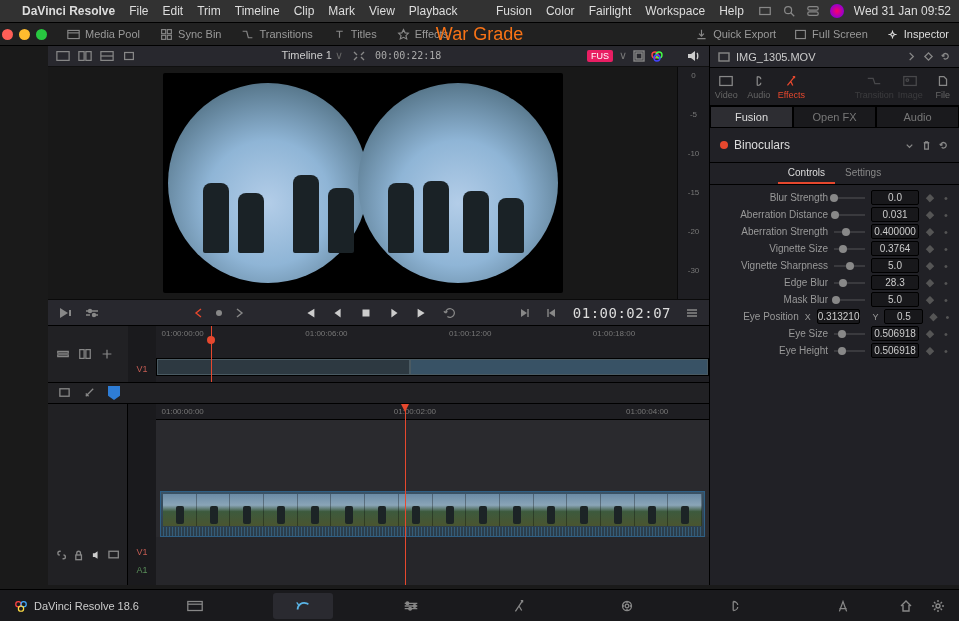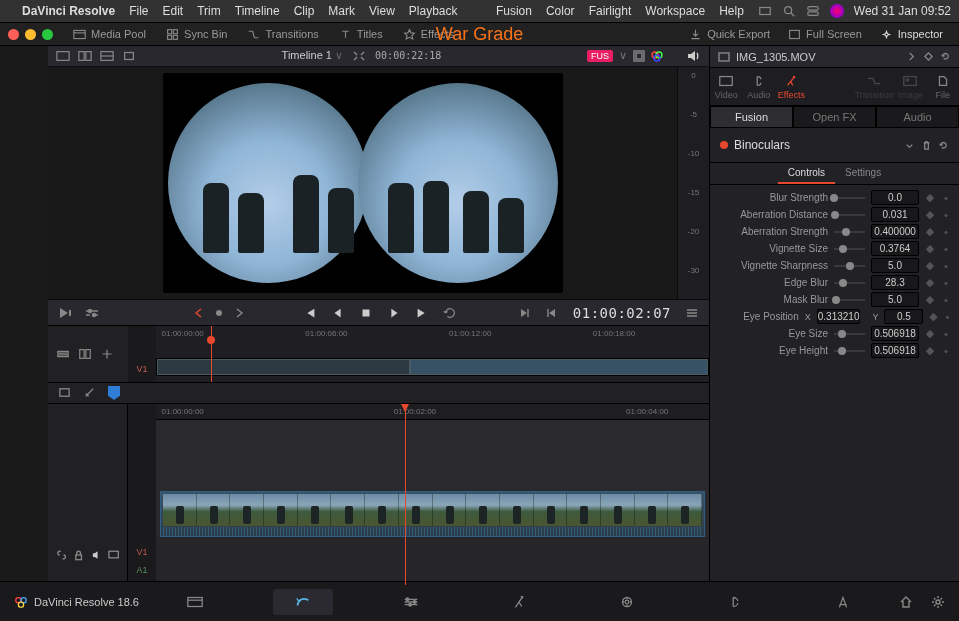--- a/index.html
+++ b/index.html
@@ -8,21 +8,21 @@
 
 .menubar { height: 22px; background: #323232; display: flex; align-items: center; padding: 0 8px; gap: 14px; color: #ddd; font-size: 12px; }
 .menubar .apple { font-size: 14px; }
 .menubar .app-name { font-weight: 600; }
 .menubar .spacer { flex: 1; }
 .menubar .right { display: flex; align-items: center; gap: 10px; }
 .menubar .right .dt { font-size: 12px; }
 .menubar .ic { width: 14px; height: 14px; display: inline-block; }
 
 
-.toolbar { height: 24px; background: #212121; border-top: 1px solid #000; border-bottom: 1px solid #000; display: flex; align-items: center; padding: 0 8px; gap: 4px; position: relative; }
+.toolbar { height: 24px; background: #212121; border-top: 1px solid #000; border-bottom: 1px solid #000; display: flex; align-items: center; padding: 0 2px; gap: 4px; position: relative; }
 .winbtns { display: flex; gap: 6px; margin-right: 8px; }
 .winbtn { width: 11px; height: 11px; border-radius: 50%; }
 .winbtn.r { background: #ff5f57; } .winbtn.y { background: #febc2e; } .winbtn.g { background: #28c840; }
 .tbtn { display: flex; align-items: center; gap: 5px; padding: 3px 8px; color: #999; font-size: 11px; cursor: pointer; border-radius: 2px; }
 .tbtn svg { width: 13px; height: 13px; }
 .toolbar-title { position: absolute; left: 50%; transform: translateX(-50%); color: #f97316; font-size: 18px; font-weight: 500; }
 .toolbar .right { margin-left: auto; display: flex; gap: 2px; }
 
 
 .workspace { display: flex; height: 539px; background: #1a1a1a; }
@@ -119,21 +119,21 @@
 .param-slider .knob { position: absolute; top: -3px; width: 8px; height: 8px; background: #888; border-radius: 50%; transform: translateX(-50%); }
 .param-val { width: 48px; text-align: center; font-size: 10px; color: #ccc; background: #18181b; border: 1px solid #000; border-radius: 2px; padding: 1px 0; }
 .param-key { width: 10px; text-align: center; color: #555; cursor: pointer; }
 .param-reset { width: 10px; text-align: center; color: #555; cursor: pointer; }
 .param-row.xy .xylbl { font-size: 9px; color: #999; }
 .param-row.xy .param-val { width: 52px; }
 .param-row.xy .gap { flex: 1; }
 .params { padding: 4px 8px 8px; display: flex; flex-direction: column; gap: 0; }
 
 
-.page-switch { position: absolute; bottom: 0; left: 0; right: 0; height: 40px; background: #1a1a1d; border-top: 1px solid #000; display: flex; align-items: center; padding: 0 14px; gap: 8px; }
+.page-switch { position: absolute; bottom: 0; left: 0; right: 0; height: 32px; background: #1a1a1d; border-top: 1px solid #000; display: flex; align-items: center; padding: 0 14px; gap: 8px; }
 .page-switch .brand { display: flex; align-items: center; gap: 6px; font-size: 11px; color: #ccc; }
 .page-switch .brand .logo { width: 14px; height: 14px; }
 .page-switch .pages { flex: 1; display: flex; justify-content: center; gap: 48px; }
 .page-switch .pages .pg { width: 60px; display: flex; justify-content: center; cursor: pointer; padding: 5px 0; border-radius: 3px; }
 .page-switch .pages .pg.active { background: #2a2a30; }
 .page-switch .pages svg { width: 18px; height: 16px; }
 .page-switch .rightps { display: flex; gap: 18px; }
 
 svg { fill: none; stroke: #888; stroke-width: 1.4; }
 .insp-tab.active svg { stroke: #e6482e; }

